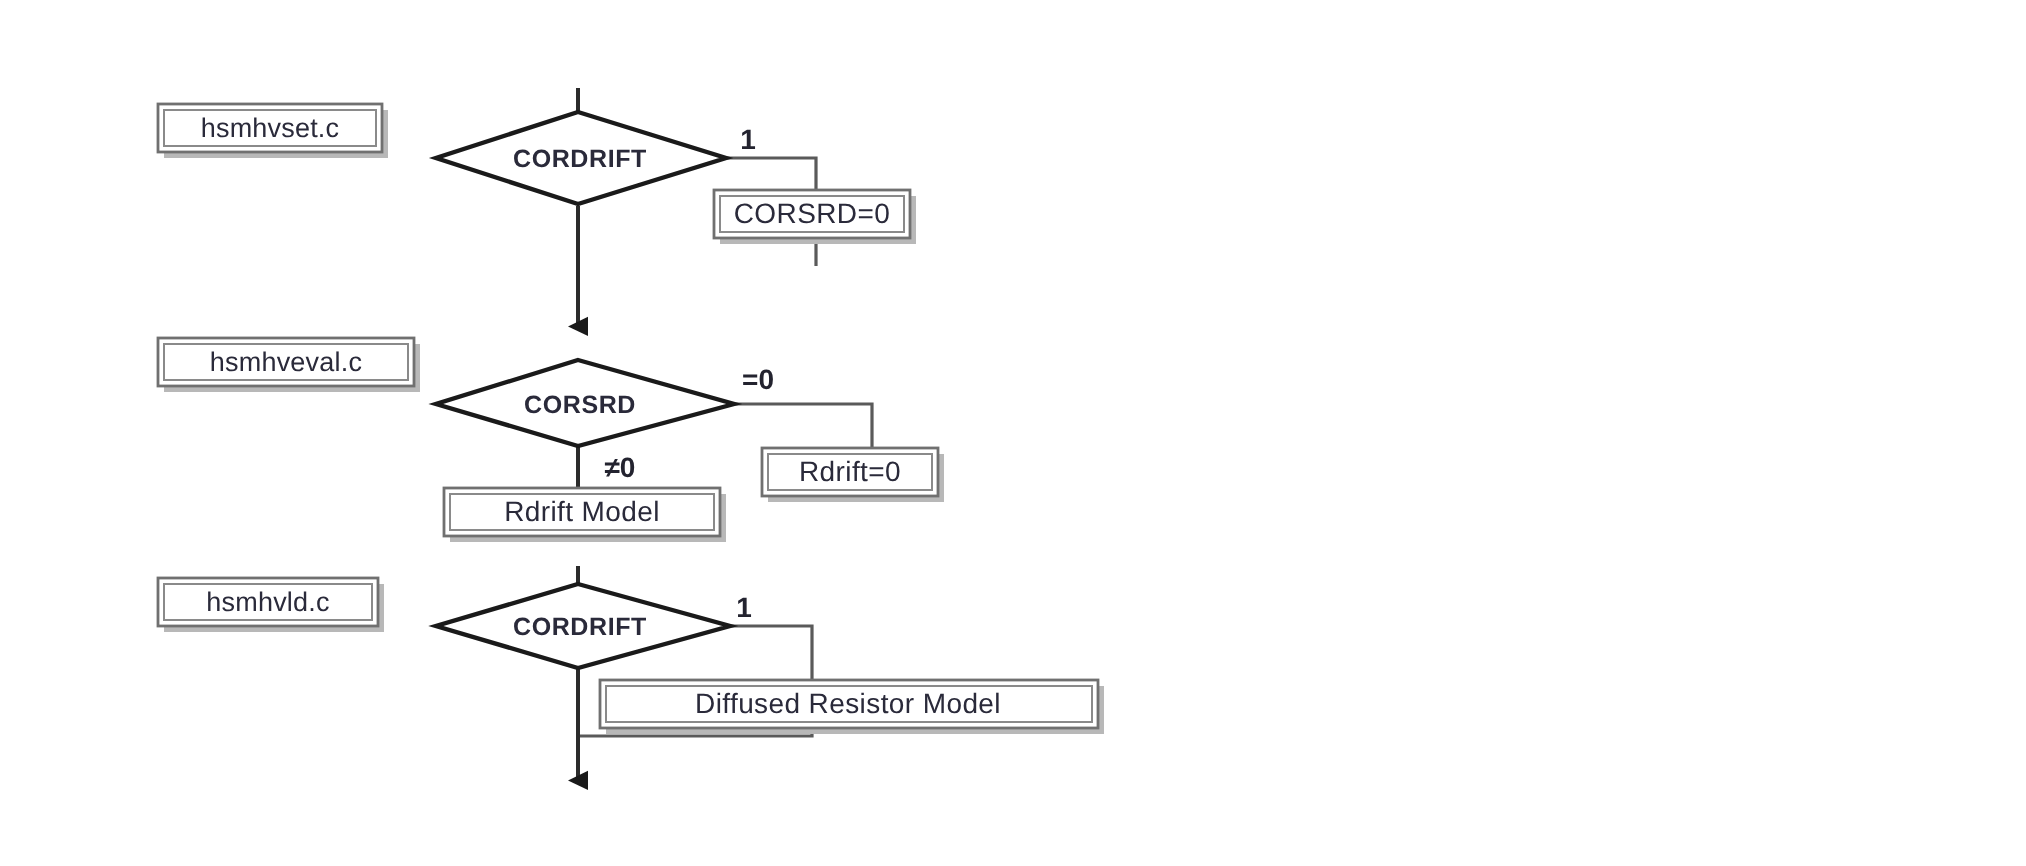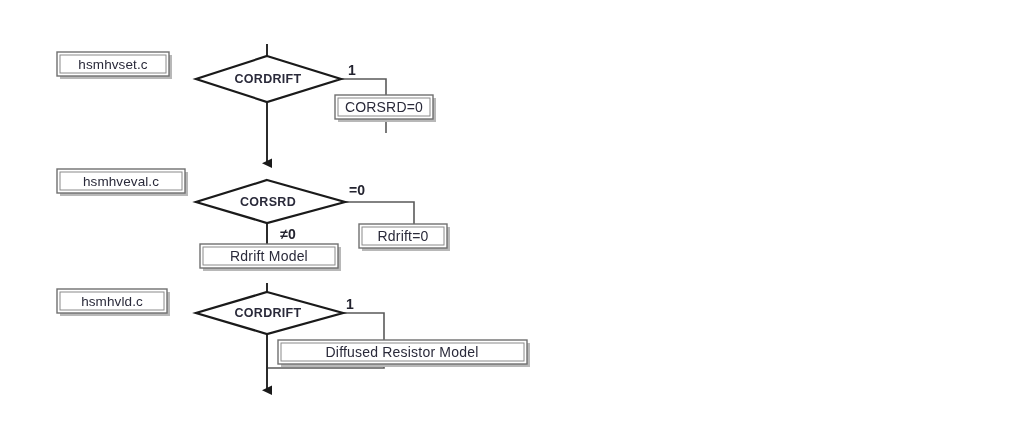--- a/index.html
+++ b/index.html
@@ -7,20 +7,21 @@
     padding: 0;
     background: #ffffff;
   }
   #canvas {
     position: relative;
     width: 984px;
     height: 433px;
     background: #ffffff;
     font-family: "Liberation Sans", sans-serif;
     overflow: hidden;
+    margin-left: 22px;
   }
   svg.layer {
     position: absolute;
     left: 0;
     top: 0;
     width: 1013px;
     height: 433px;
   }
   .conn {
     stroke: #2b2b2b;

